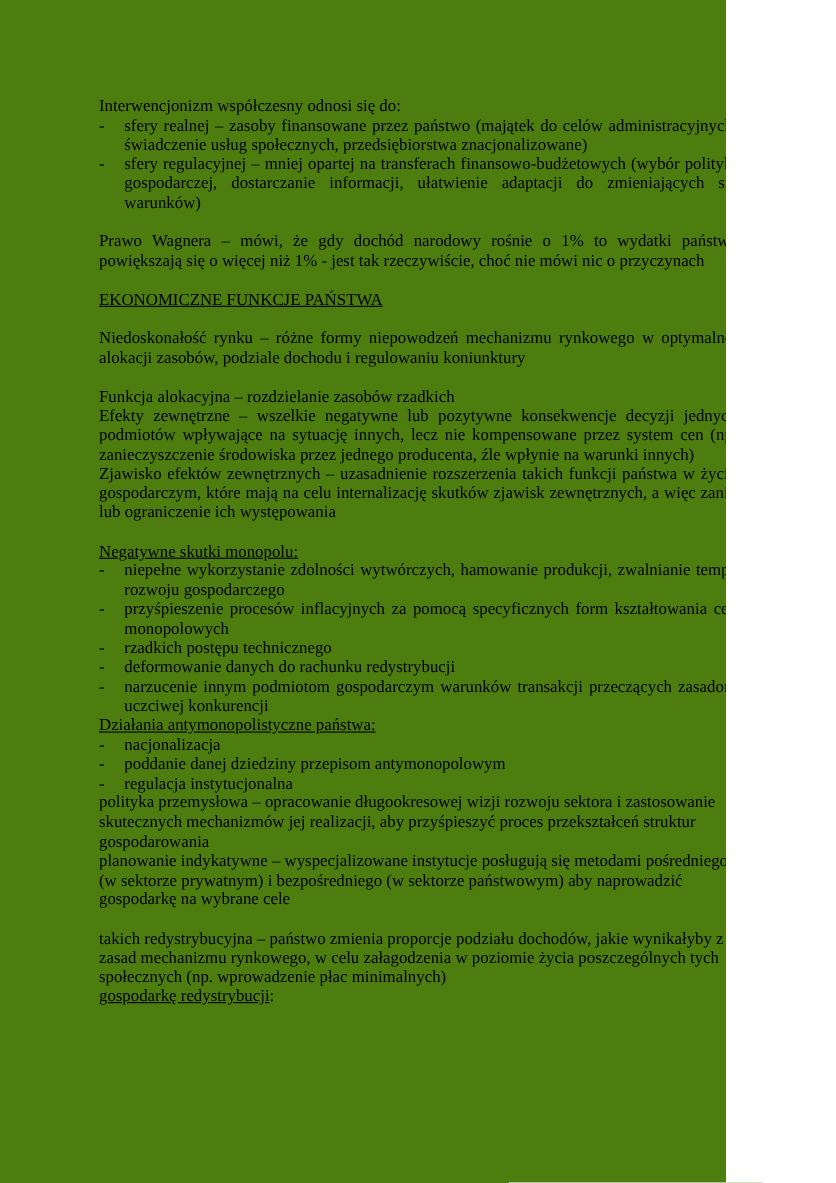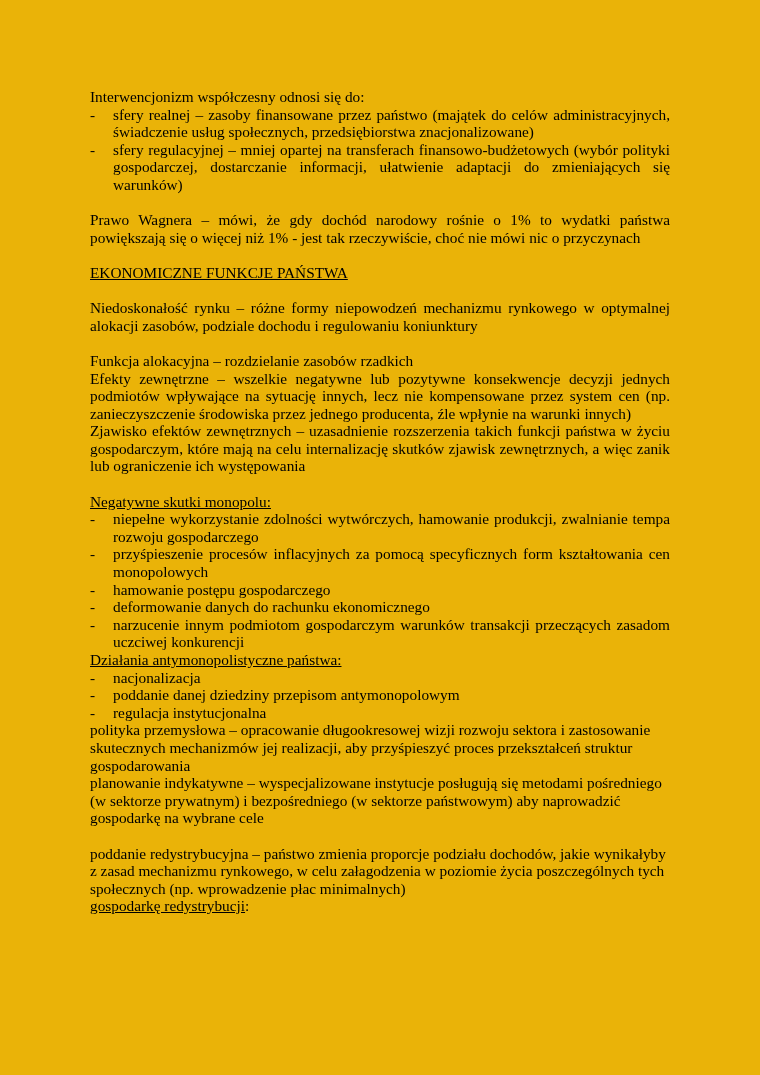--- a/index.html
+++ b/index.html
@@ -2,23 +2,23 @@
 <html lang="pl"><head>
 <meta charset="utf-8">
 <style>
   html, body {
     margin: 0;
     padding: 0;
     background: #ffffff;
   }
   .page {
     position: relative;
-    width: 760px;
+    width: 660px;
     height: 1075px;
-    background: #eab308;
+    background: #4d7c0f;
     overflow: hidden;
     box-sizing: border-box;
   }
   .doc {
     box-sizing: border-box;
     padding: 88px 90px 0 90px;
     width: 760px;
     font-family: "Liberation Serif", "DejaVu Serif", serif;
     font-size: 15.3px;
     line-height: 17.6px;
@@ -60,29 +60,29 @@
       <p class="para align-justify"><span class="b ">Niedoskonałość rynku</span><span class=""> – różne formy niepowodzeń mechanizmu rynkowego w optymalnej alokacji zasobów, podziale dochodu i regulowaniu koniunktury</span></p>
       <div class="spacer"></div>
       <p class="para align-left"><span class="b ">Funkcja alokacyjna</span><span class=""> – rozdzielanie zasobów rzadkich</span></p>
       <p class="para align-justify"><span class="b ">Efekty zewnętrzne</span><span class=""> – wszelkie negatywne lub pozytywne konsekwencje decyzji jednych podmiotów wpływające na sytuację innych, lecz nie kompensowane przez system cen (np. zanieczyszczenie środowiska przez jednego producenta, źle wpłynie na warunki innych)</span></p>
       <p class="para align-justify"><span class="b ">Zjawisko efektów zewnętrznych</span><span class=""> – uzasadnienie rozszerzenia takich funkcji państwa w życiu gospodarczym, które mają na celu internalizację skutków zjawisk zewnętrznych, a więc zanik lub ograniczenie ich występowania</span></p>
       <div class="spacer"></div>
       <p class="para align-left"><span class="u">Negatywne skutki monopolu:</span></p>
       <div>
         <div class="li align-justify"><span class="marker">-</span><span class="">niepełne wykorzystanie zdolności wytwórczych, hamowanie produkcji, zwalnianie tempa rozwoju gospodarczego</span></div>
         <div class="li align-justify"><span class="marker">-</span><span class="">przyśpieszenie procesów inflacyjnych za pomocą specyficznych form kształtowania cen monopolowych</span></div>
-        <div class="li align-justify"><span class="marker">-</span><span class="">hamowanie postępu gospodarczego</span></div>
-        <div class="li align-justify"><span class="marker">-</span><span class="">deformowanie danych do rachunku ekonomicznego</span></div>
+        <div class="li align-justify"><span class="marker">-</span><span class="">rzadkich postępu technicznego</span></div>
+        <div class="li align-justify"><span class="marker">-</span><span class="">deformowanie danych do rachunku redystrybucji</span></div>
         <div class="li align-justify"><span class="marker">-</span><span class="">narzucenie innym podmiotom gospodarczym warunków transakcji przeczących zasadom uczciwej konkurencji</span></div>
       </div>
       <p class="para align-left"><span class="u">Działania antymonopolistyczne państwa:</span></p>
       <div>
         <div class="li align-left"><span class="marker">-</span><span class="">nacjonalizacja</span></div>
         <div class="li align-left"><span class="marker">-</span><span class="">poddanie danej dziedziny przepisom antymonopolowym</span></div>
         <div class="li align-left"><span class="marker">-</span><span class="">regulacja instytucjonalna</span></div>
       </div>
       <p class="para align-left"><span class="b ">polityka przemysłowa</span><span class=""> – opracowanie długookresowej wizji rozwoju sektora i zastosowanie skutecznych mechanizmów jej realizacji, aby przyśpieszyć proces przekształceń struktur gospodarowania</span></p>
       <p class="para align-left"><span class="b ">planowanie indykatywne</span><span class=""> – wyspecjalizowane instytucje posługują się metodami pośredniego (w sektorze prywatnym) i bezpośredniego (w sektorze państwowym) aby naprowadzić gospodarkę na wybrane cele</span></p>
       <div class="spacer"></div>
-      <p class="para align-left"><span class="b ">poddanie redystrybucyjna</span><span class=""> – państwo zmienia proporcje podziału dochodów, jakie wynikałyby z zasad mechanizmu rynkowego, w celu załagodzenia w poziomie życia poszczególnych tych społecznych (np. wprowadzenie płac minimalnych)</span></p>
+      <p class="para align-left"><span class="b ">takich redystrybucyjna</span><span class=""> – państwo zmienia proporcje podziału dochodów, jakie wynikałyby z zasad mechanizmu rynkowego, w celu załagodzenia w poziomie życia poszczególnych tych społecznych (np. wprowadzenie płac minimalnych)</span></p>
       <p class="para align-left"><span class="u">gospodarkę redystrybucji</span><span class="">:</span></p>
     </div>
 </div>
 
 </body></html>

